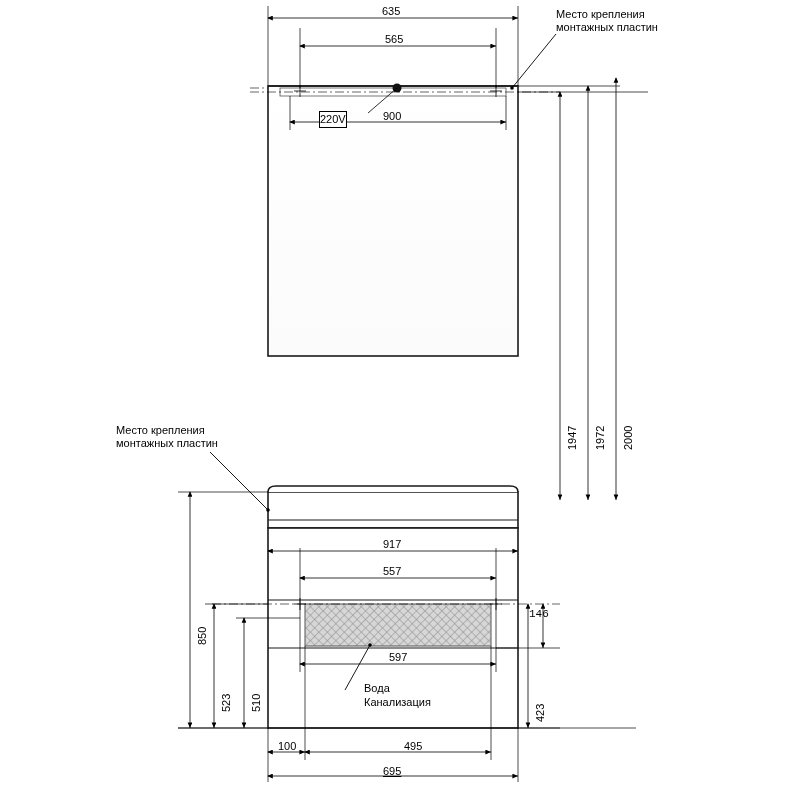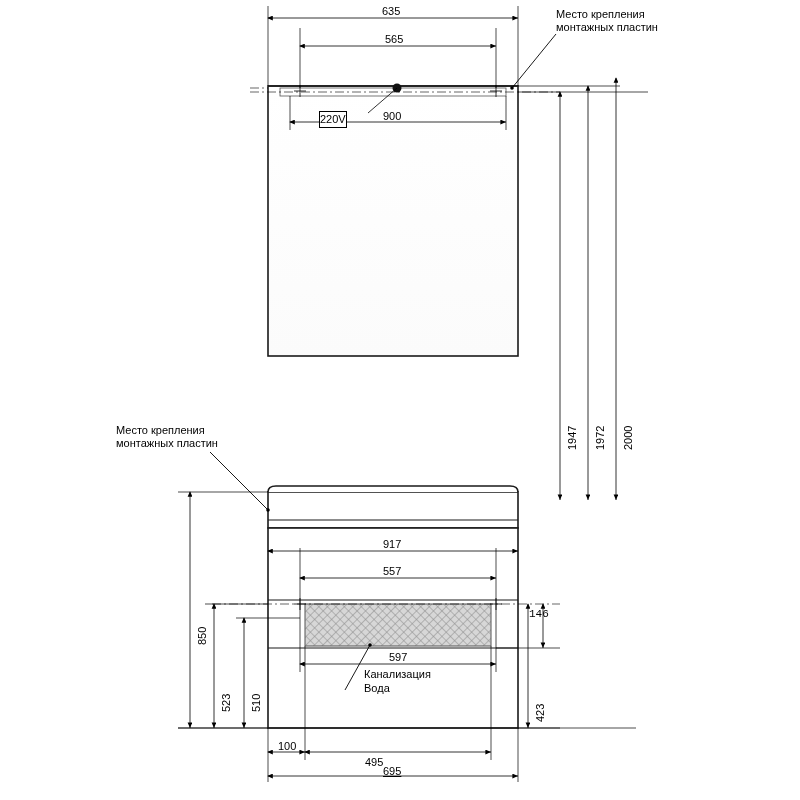--- a/index.html
+++ b/index.html
@@ -180,24 +180,24 @@
 <div class="lbl vert" style="left:622px;top:450px;">2000</div>
 
 <div class="lbl bold" style="left:116px;top:424px;">Место крепления</div>
 <div class="lbl bold" style="left:116px;top:437px;">монтажных пластин</div>
 
 <div class="lbl" style="left:383px;top:538px;">917</div>
 <div class="lbl" style="left:383px;top:565px;">557</div>
 <div class="lbl" style="left:383px;top:651px;margin-left:6px;">597</div>
 <div class="lbl" style="left:529px;top:608px;font-family:Liberation Mono, monospace;">146</div>
 <div class="lbl" style="left:278px;top:740px;text-align:center;">100</div>
-<div class="lbl" style="left:365px;top:740px;margin-top:16px;">495</div>
+<div class="lbl" style="left:404px;top:740px;">495</div>
 <div class="lbl" style="left:383px;top:765px;text-decoration:underline;">695</div>
 <div class="lbl vert" style="left:534px;top:722px;">423</div>
 
 <div class="lbl vert" style="left:196px;top:645px;">850</div>
 <div class="lbl vert" style="left:220px;top:712px;">523</div>
 <div class="lbl vert" style="left:250px;top:712px;">510</div>
 
 <div class="lbl" style="left:364px;top:682px;">Вода</div>
-<div class="lbl" style="left:364px;top:668px;">Канализация</div>
+<div class="lbl" style="left:364px;top:696px;">Канализация</div>
 
 </div>
 
 </body></html>

